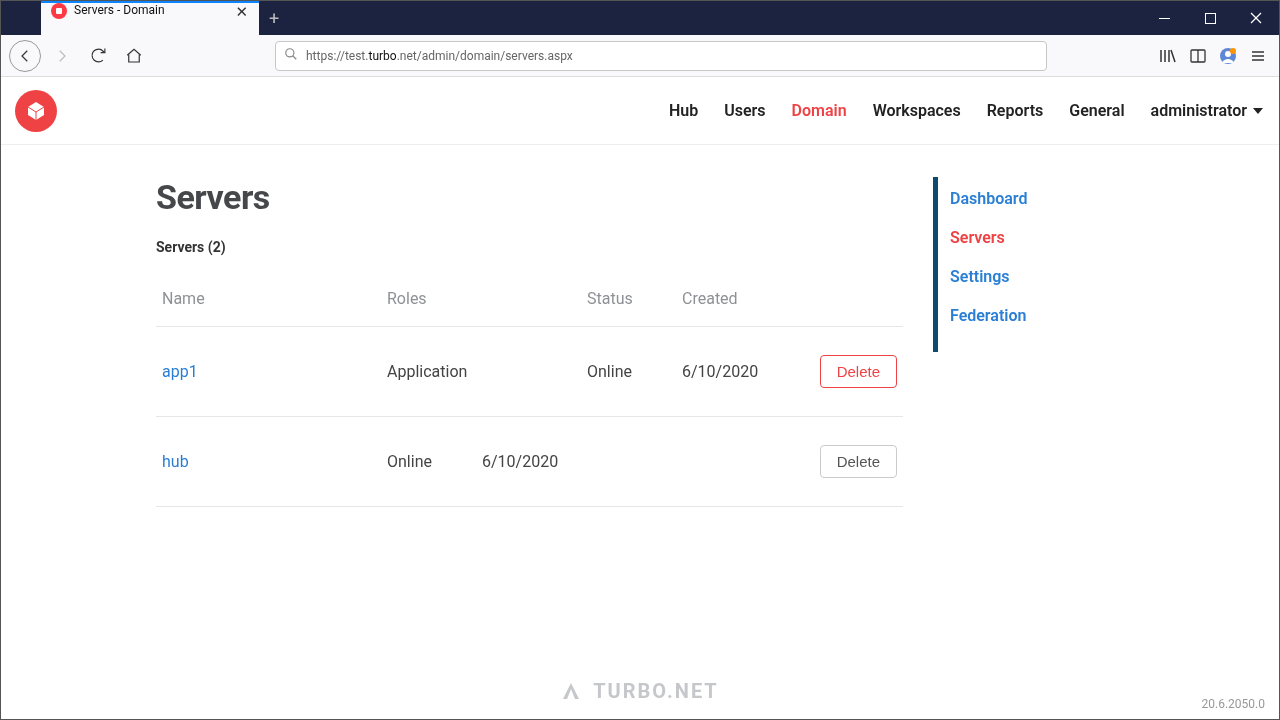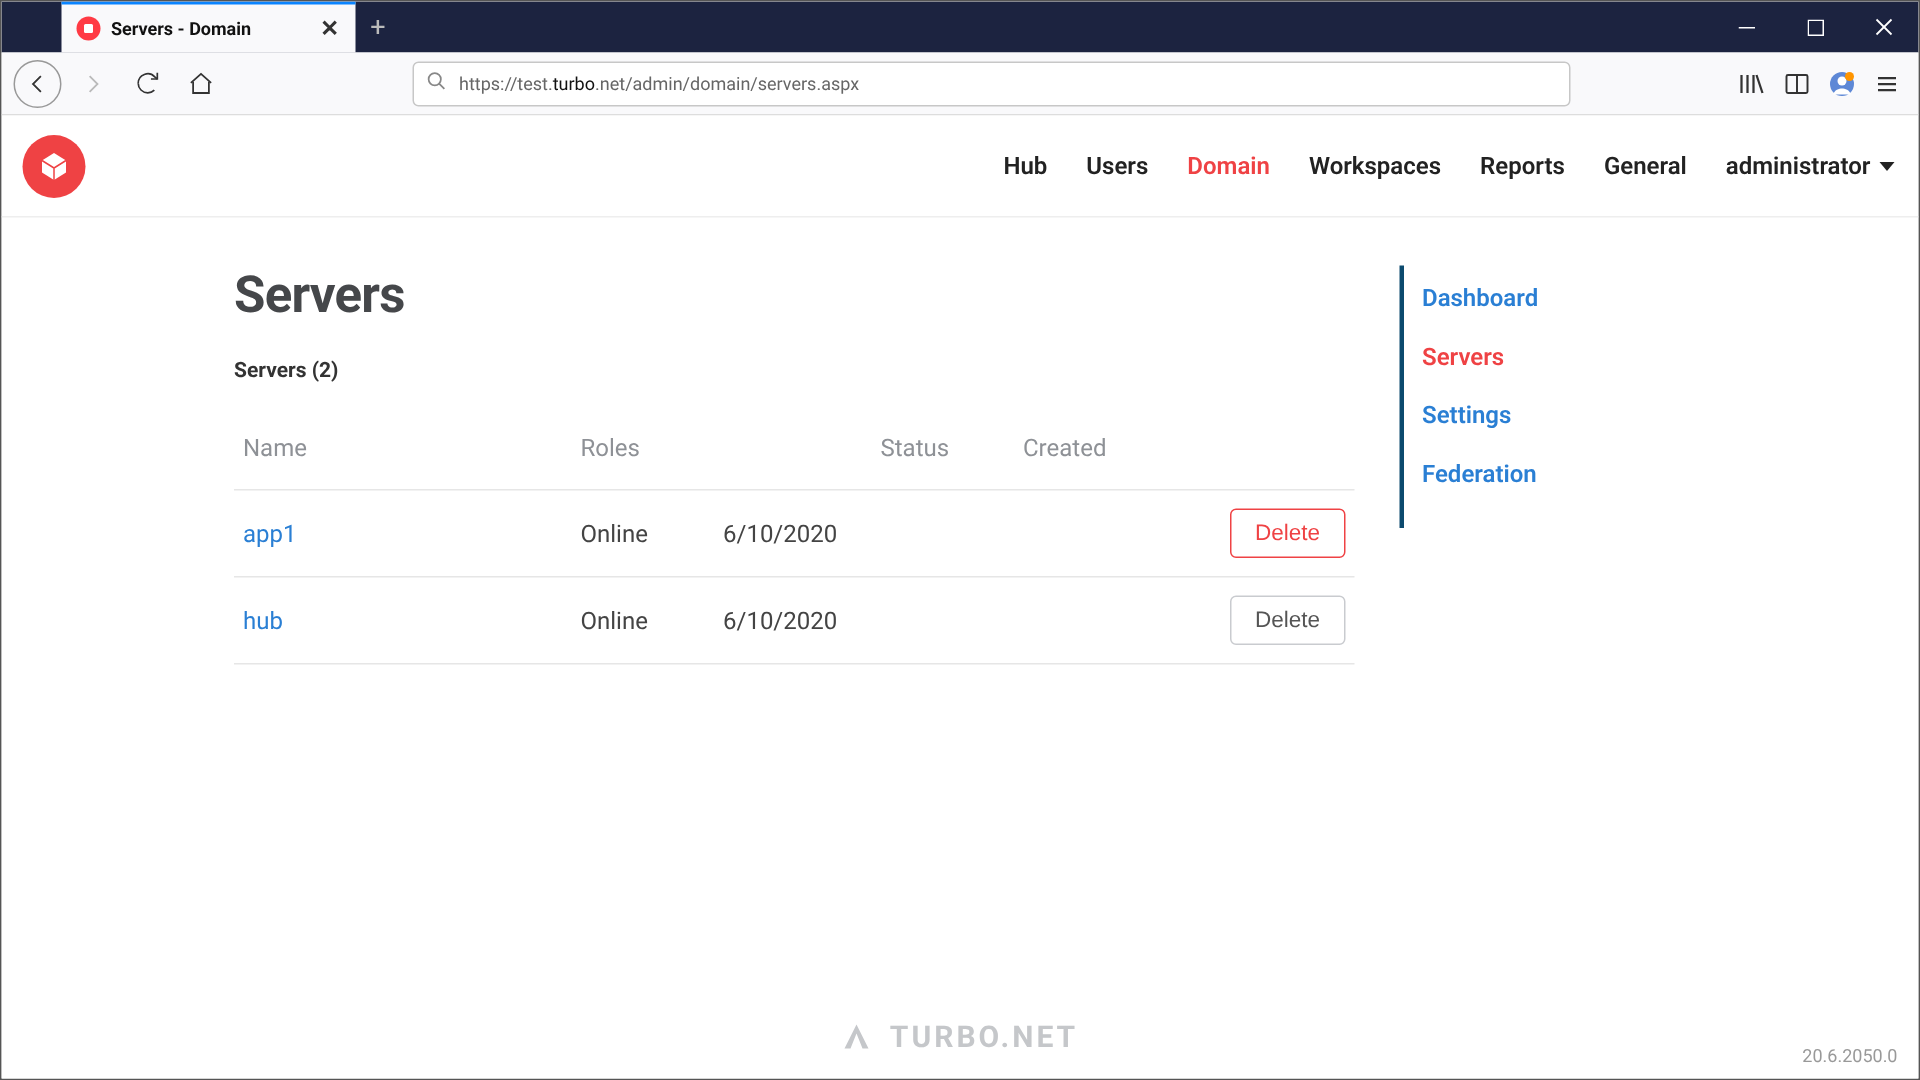--- a/index.html
+++ b/index.html
@@ -1,20 +1,20 @@
 <!DOCTYPE html>
 <html><head>
 <meta charset="utf-8">
 <style>
 * { margin: 0; padding: 0; box-sizing: border-box; }
 body { font-family: -apple-system, BlinkMacSystemFont, "Segoe UI", Roboto, Arial, sans-serif; background: #fff; width: 1280px; height: 720px; overflow: hidden; border: 1px solid #555; }
 
 
 .titlebar { background: #1c2340; height: 34px; display: flex; align-items: stretch; }
-.tab { background: #f9f9fb; display: flex; align-items: center; padding: 0 8px 0 10px; width: 196px; border-radius: 0; border-top: 2px solid #0a84ff; position: relative; margin-left: 40px; font-weight: bold; }
+.tab { background: #f9f9fb; display: flex; align-items: flex-start; padding: 0 8px 0 10px; width: 218px; border-radius: 0; border-top: 2px solid #0a84ff; position: relative; margin-left: 40px; }
 .tab .favicon { width: 16px; height: 16px; border-radius: 50%; background: #ff3a44; display: flex; align-items: center; justify-content: center; color: #fff; font-size: 10px; margin-right: 7px; flex-shrink:0; }
 .tab .tab-title { font-size: 12px; color: #111; flex: 1; white-space: nowrap; overflow: hidden; }
 .tab .tab-close { font-size: 15px; color: #333; padding: 0 3px; cursor: pointer; }
 .newtab { width: 30px; display: flex; align-items: center; justify-content: center; color: #bbb; font-size: 18px; cursor: pointer; }
 .win-controls { margin-left: auto; display: flex; }
 .win-btn { width: 46px; display: flex; align-items: center; justify-content: center; color: #fff; }
 .win-btn svg { stroke: #fff; fill: none; }
 
 .toolbar { background: #f9f9fb; height: 42px; display: flex; align-items: center; padding: 0 8px; border-bottom: 1px solid #ddd; gap: 6px; }
 .nav-btn { width: 30px; height: 30px; display: flex; align-items: center; justify-content: center; border-radius: 4px; cursor: pointer; }
@@ -45,27 +45,27 @@
 .subhead { font-size: 14px; font-weight: 700; color: #333; margin-bottom: 24px; }
 
 .table { width: 100%; }
 .thead { display: flex; padding: 10px 6px 18px 6px; border-bottom: none; }
 .thead .th { color: #8e9196; font-size: 16px; font-weight: 400; }
 .col-name { width: 225px; }
 .col-roles { width: 200px; }
 .col-status { width: 95px; }
 .col-created { width: 110px; }
 .col-action { flex: 1; text-align: right; }
-.trow { display: flex; align-items: center; padding: 12px 6px; border-top: 1px solid #e6e6e6; font-size: 16px; color: #444; justify-content: space-between; }
+.trow { display: flex; align-items: center; padding: 28px 6px; border-top: 1px solid #e6e6e6; font-size: 16px; color: #444; justify-content: space-between; }
 .trow:last-child { border-bottom: 1px solid #e6e6e6; }
 .trow .link-cell { color: #2a7fd4; cursor: pointer; }
 .del-btn { border: 1px solid #c9cbcf; color: #555; background: #fff; padding: 7px 16px; border-radius: 4px; font-size: 15px; cursor: pointer; }
 .del-btn.danger { border-color: #ef4244; color: #ef4244; }
 
-.sidebar { border-left: 3px solid #0c4a6e; padding: 2px 0 12px 12px; margin-left: 30px; height: 175px; }
+.sidebar { border-left: 5px solid #0c4a6e; padding: 2px 0 12px 12px; margin-left: 30px; height: 175px; }
 .side-link { font-size: 16px; font-weight: 600; color: #2a7fd4; padding: 10px 0; cursor: pointer; }
 .side-link.active { color: #ef4244; }
 
 .footer { position: absolute; bottom: 6px; left: 0; right: 0; display: flex; justify-content: center; align-items: center; padding: 12px 0; }
 .footer-logo { display: flex; align-items: center; gap: 12px; color: #c5c7ca; font-weight: 700; font-size: 20px; letter-spacing: 2px; }
 .footer-logo svg { fill: #c5c7ca; }
 .version { position: absolute; right: 14px; bottom: 10px; font-size: 12px; color: #999; }
 </style>
 </head>
 <body>
@@ -196,20 +196,21 @@
         <div class="thead">
           <div class="th col-name">Name</div>
           <div class="th col-roles">Roles</div>
           <div class="th col-status">Status</div>
           <div class="th col-created">Created</div>
           <div class="th col-action"></div>
         </div>
         <div id="tbody">
             <div class="trow">
               <div class="col-name link-cell">app1</div>
+              <div class="col-roles">Application</div>
               <div class="col-status">Online</div>
               <div class="col-created">6/10/2020</div>
               <div class="col-action"><button class="del-btn danger">Delete</button></div>
             </div>
             <div class="trow">
               <div class="col-name link-cell">hub</div>
               <div class="col-status">Online</div>
               <div class="col-created">6/10/2020</div>
               <div class="col-action"><button class="del-btn">Delete</button></div>
             </div>

